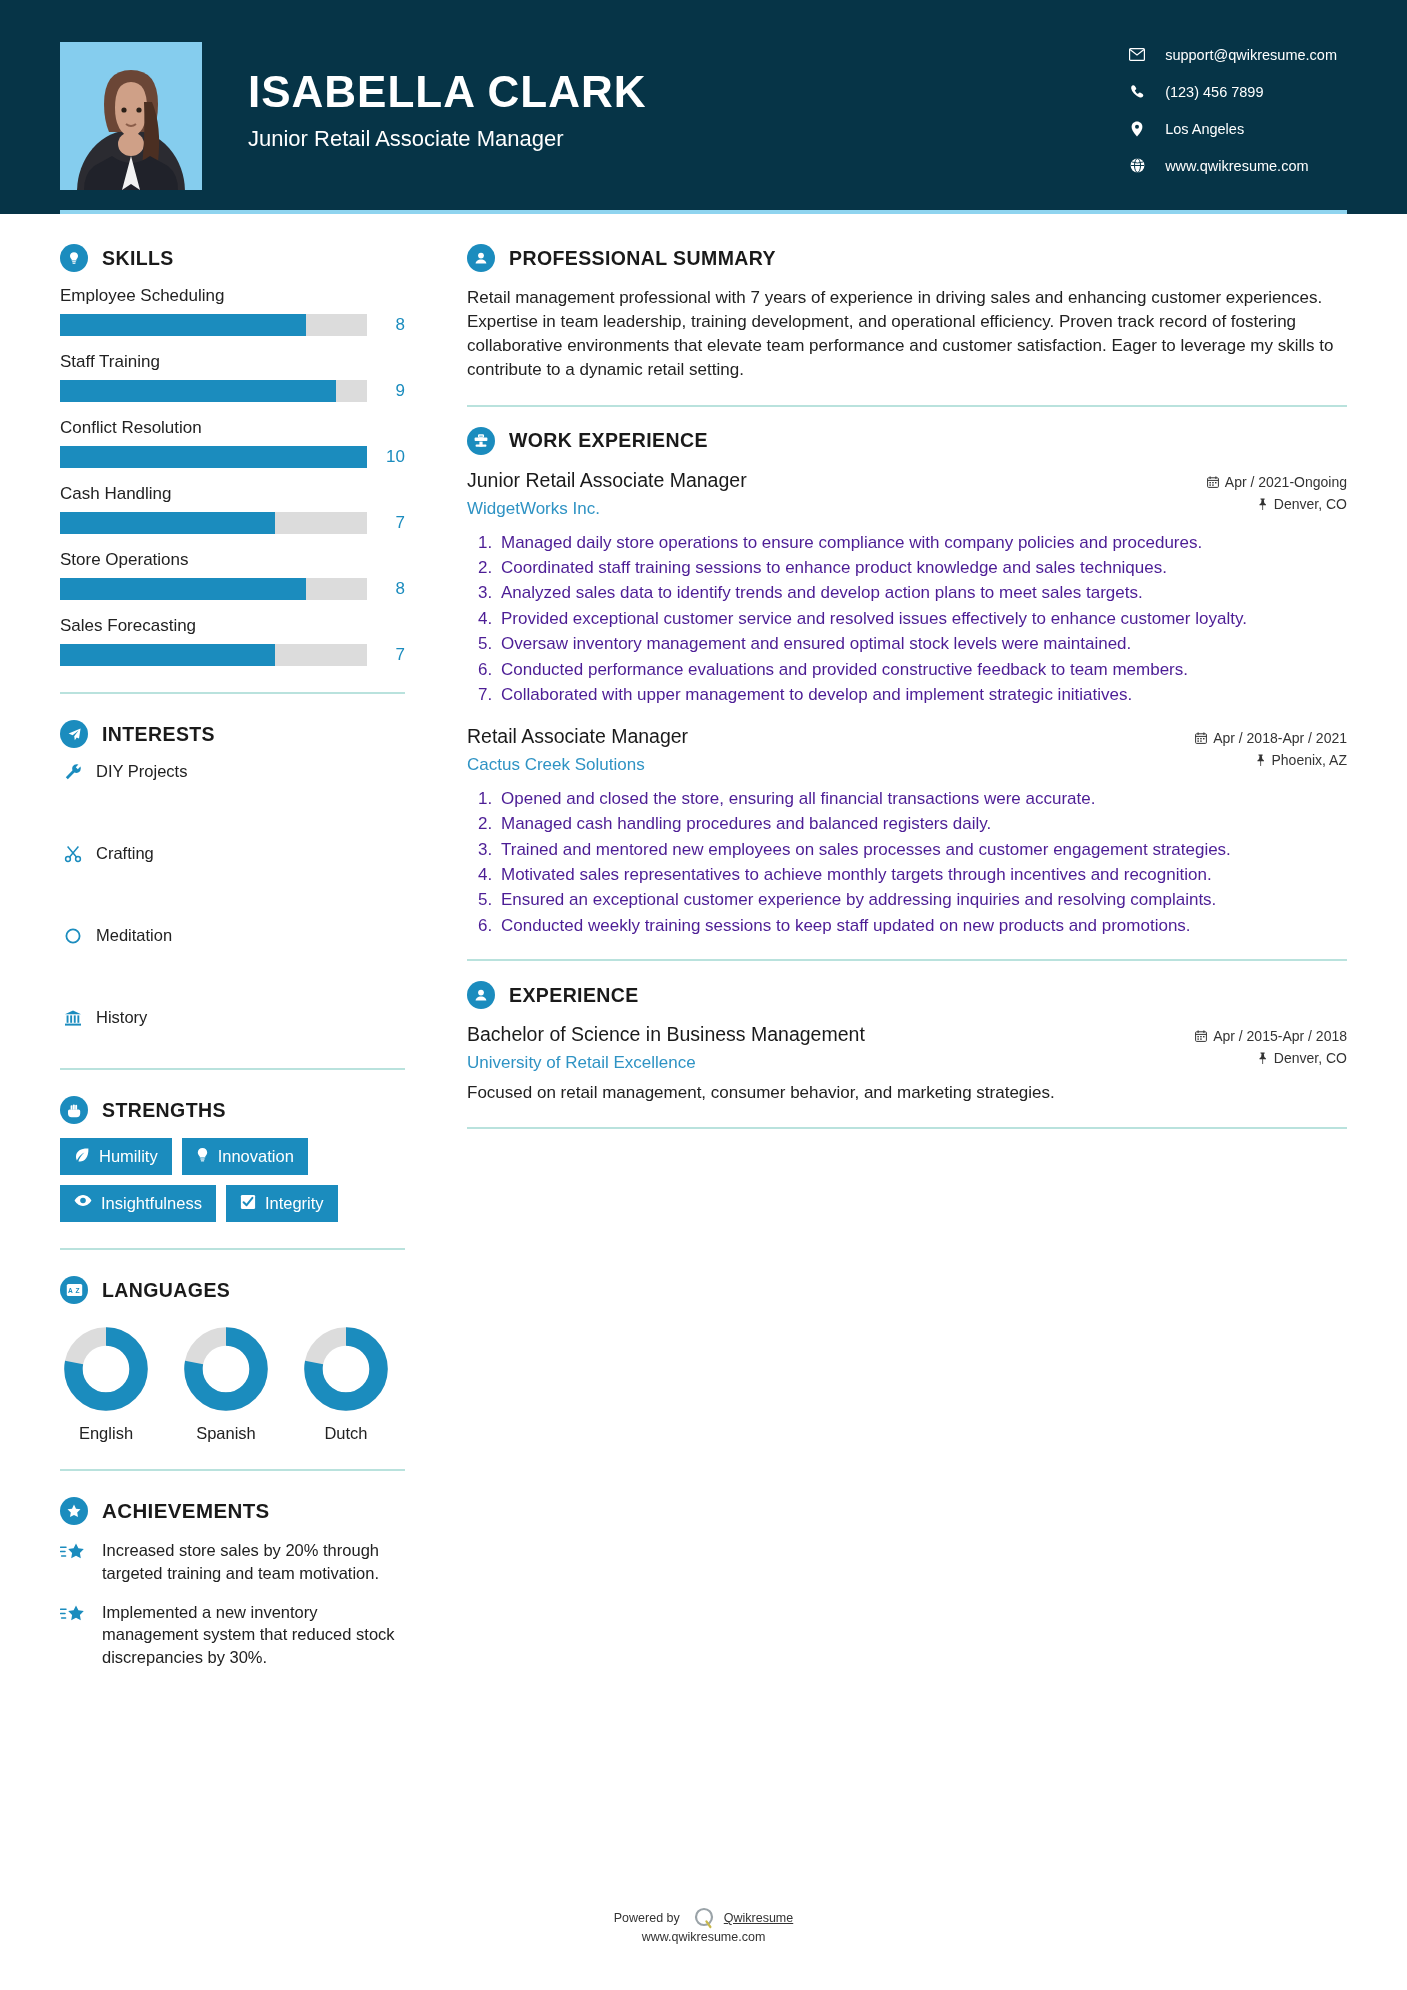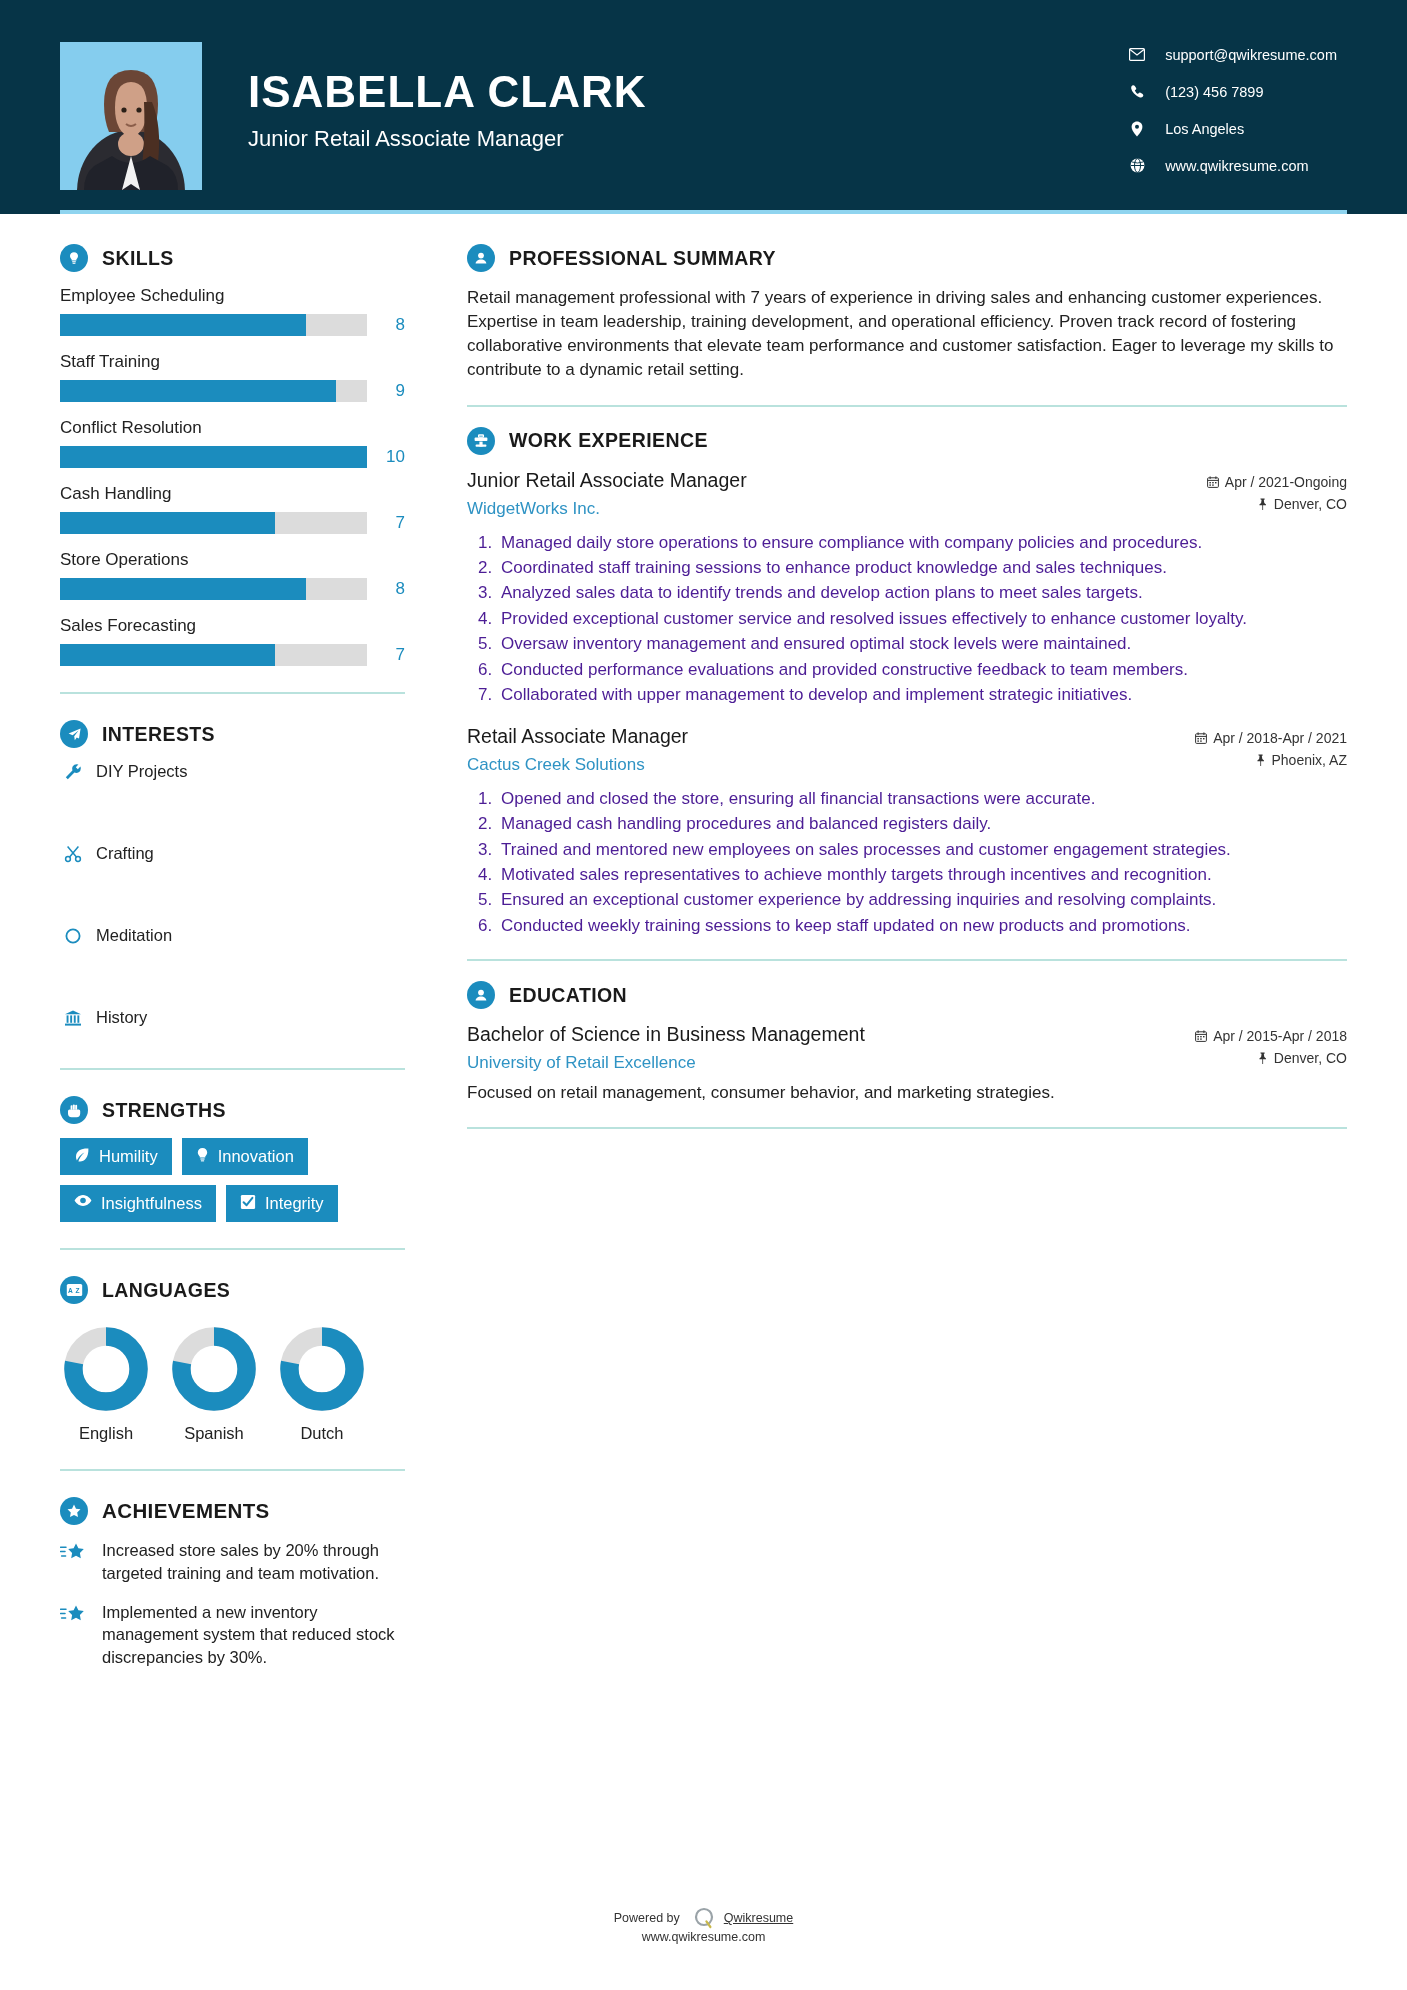--- a/index.html
+++ b/index.html
@@ -213,21 +213,21 @@
     margin-right: 9px;
     display: flex;
     align-items: center;
   }
   .str-ico svg { display: block; }
 
   
   .lang-grid {
     display: flex;
     justify-content: flex-start;
-    gap: 16px;
+    gap: 28px;
     padding-top: 8px;
   }
   .lang-item {
     width: 92px;
     text-align: center;
   }
   .lang-donut { width: 86px; height: 86px; margin: 0 auto; }
   .lang-label {
     font-size: 16.5px;
     color: #222;
@@ -785,21 +785,21 @@
       <div class="divider-r"></div>
 
       <div>
         <div class="sec-head">
           <span class="sec-ico">
             <svg width="16" height="16" viewBox="0 0 16 16">
                 <circle cx="8" cy="5.6" r="2.9" fill="#ffffff"></circle>
                 <path d="M8 9.4 c-3.2 0 -5.4 2 -5.4 4.2 l10.8 0 c0 -2.2 -2.2 -4.2 -5.4 -4.2z" fill="#ffffff"></path>
               </svg>
           </span>
-          <span class="sec-title">EDUCATION</span>
+          <span class="sec-title">EXPERIENCE</span>
         </div>
         <div class="job">
           <div class="job-top">
             <div class="job-title">Bachelor of Science in Business Management</div>
             <div class="job-meta">
               <div class="job-meta-row">
                 <svg width="12" height="12" viewBox="0 0 12 12">
                     <rect x="0.6" y="1.8" width="10.8" height="9.6" rx="1" fill="none" stroke="#333" stroke-width="1"></rect>
                     <path d="M0.6 4.4 H11.4" stroke="#333" stroke-width="1"></path>
                     <rect x="2.6" y="0.4" width="1" height="2.6" fill="#333"></rect>

